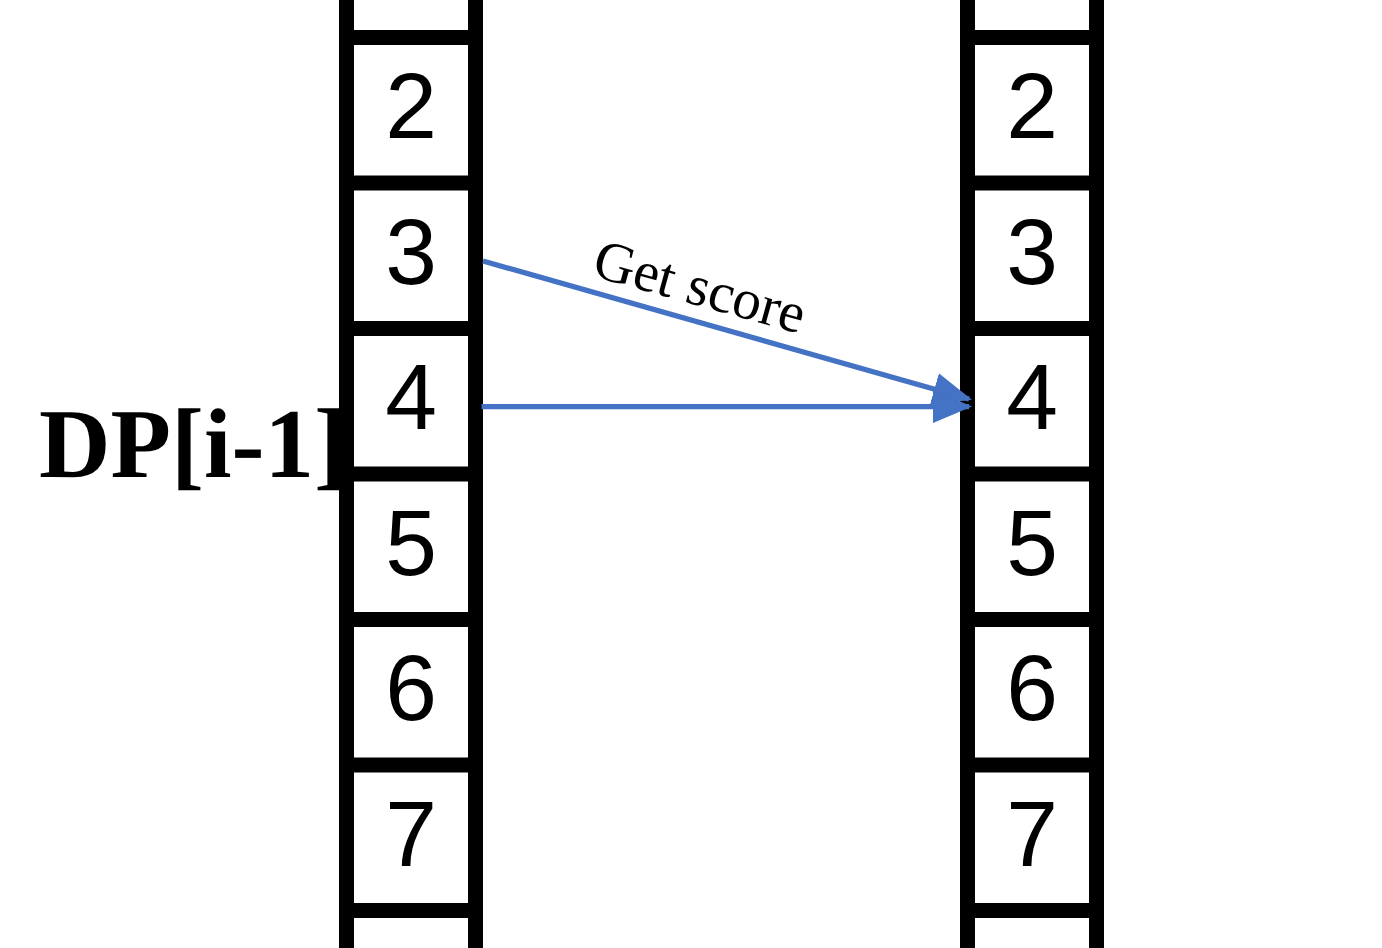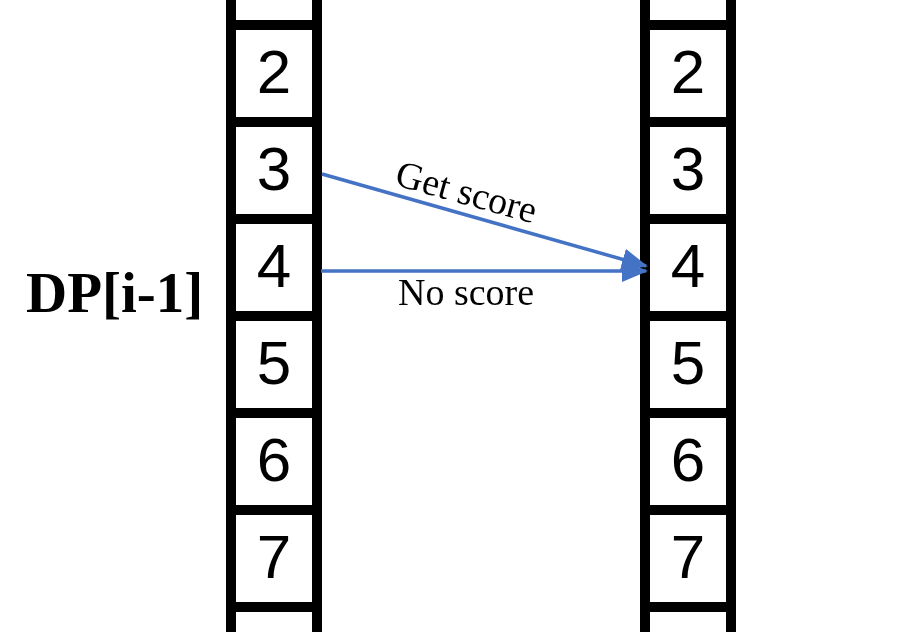--- a/index.html
+++ b/index.html
@@ -42,21 +42,21 @@
   .cell.partial-top    { height: 20px; padding: 0; }
   .cell.partial-bottom { height: 20px; padding: 0; }
   .divider { height: 10px; flex: none; background: #000; }
 
   
   .array-label {
     position: absolute;
     top: 264px;
     font-family: "Liberation Serif", serif;
     font-weight: bold;
-    font-size: 57px;
+    font-size: 66px;
     line-height: 1;
     color: #000;
     white-space: nowrap;
   }
   .array-label.left  { left: 26px; }
   .array-label.right { left: 774px; }
   .misspelled {
     text-decoration-line: underline;
     text-decoration-style: wavy;
     text-decoration-color: #e02b20;
@@ -137,17 +137,16 @@
     <defs>
       <marker id="arrowhead" markerUnits="userSpaceOnUse" markerWidth="28" markerHeight="24" refX="24" refY="11" orient="auto">
         <path d="M0,0 L26,11 L0,22 Z" fill="#4472C4"></path>
       </marker>
     </defs>
     <line x1="322" y1="174" x2="646" y2="266" stroke="#4472C4" stroke-width="3.5" marker-end="url(#arrowhead)"></line>
     <line x1="321" y1="271" x2="646" y2="271" stroke="#4472C4" stroke-width="3.5" marker-end="url(#arrowhead)"></line>
   </svg>
 
   <div class="arrow-label get">Get score</div>
-  <div class="arrow-label no">No score</div>
 
   <div class="array-label left">DP[i-1]</div>
 
 </div>
 
 </body></html>

